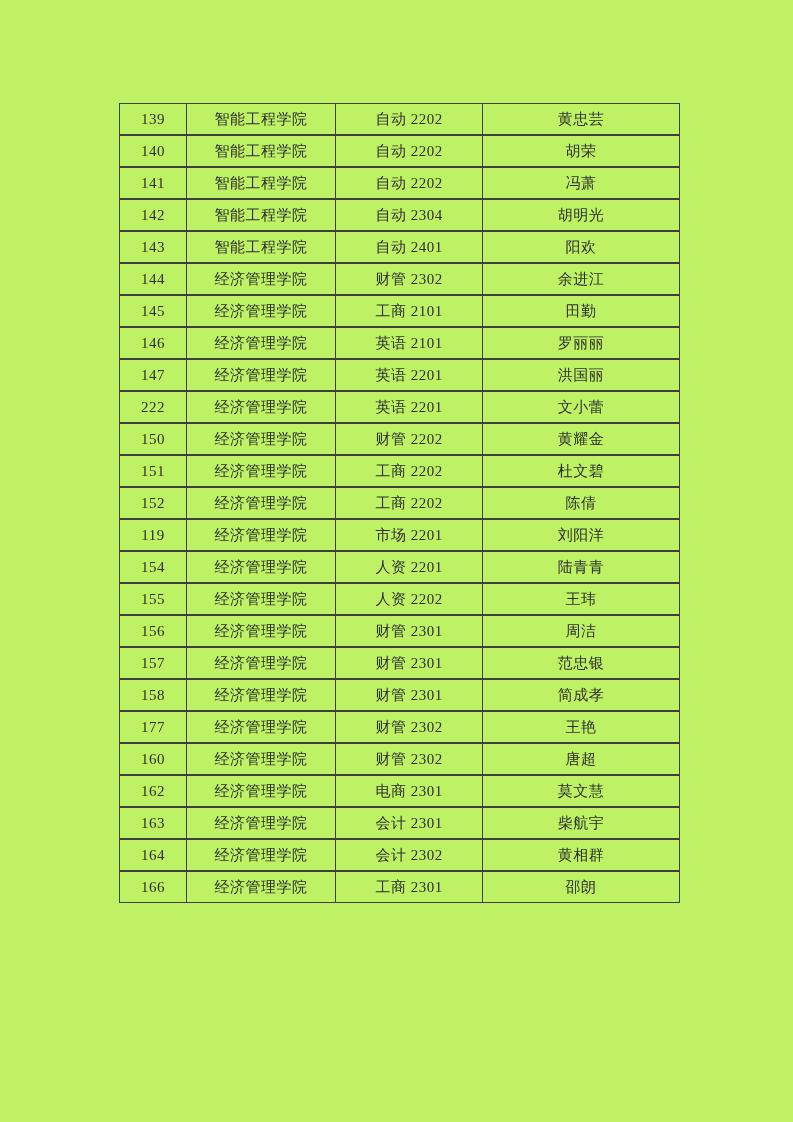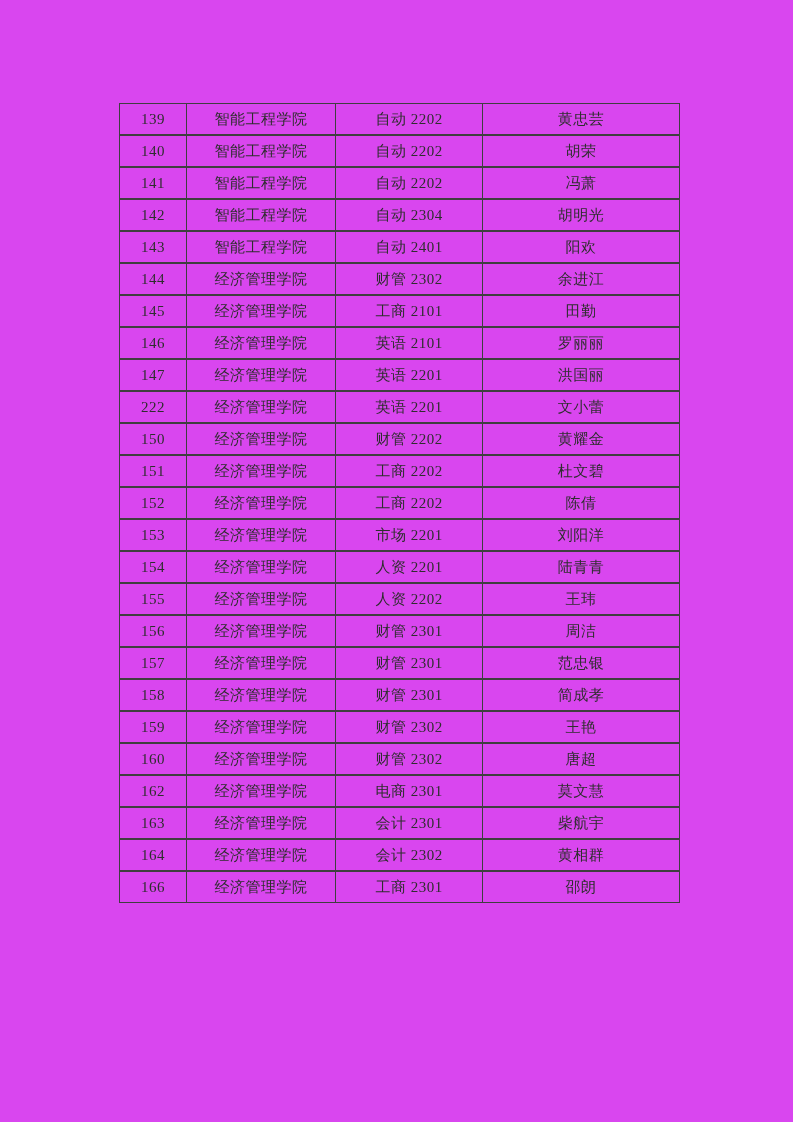--- a/index.html
+++ b/index.html
@@ -4,21 +4,21 @@
 <style>
   html, body {
     margin: 0;
     padding: 0;
     background: #ffffff;
   }
   .page {
     position: relative;
     width: 793px;
     height: 1122px;
-    background: #d946ef;
+    background: #bef264;
     overflow: hidden;
     font-family: "Liberation Serif", "DejaVu Serif", serif;
   }
   table.roster {
     position: absolute;
     left: 119px;
     top: 103px;
     width: 561px;
     border-collapse: separate;
     border-spacing: 0;
@@ -144,21 +144,21 @@
   </tr>
 
   <tr>
     <td>152</td>
     <td>经济管理学院</td>
     <td>工商 2202</td>
     <td>陈倩</td>
   </tr>
 
   <tr>
-    <td>153</td>
+    <td>119</td>
     <td>经济管理学院</td>
     <td>市场 2201</td>
     <td>刘阳洋</td>
   </tr>
 
   <tr>
     <td>154</td>
     <td>经济管理学院</td>
     <td>人资 2201</td>
     <td>陆青青</td>
@@ -186,21 +186,21 @@
   </tr>
 
   <tr>
     <td>158</td>
     <td>经济管理学院</td>
     <td>财管 2301</td>
     <td>简成孝</td>
   </tr>
 
   <tr>
-    <td>159</td>
+    <td>177</td>
     <td>经济管理学院</td>
     <td>财管 2302</td>
     <td>王艳</td>
   </tr>
 
   <tr>
     <td>160</td>
     <td>经济管理学院</td>
     <td>财管 2302</td>
     <td>唐超</td>

